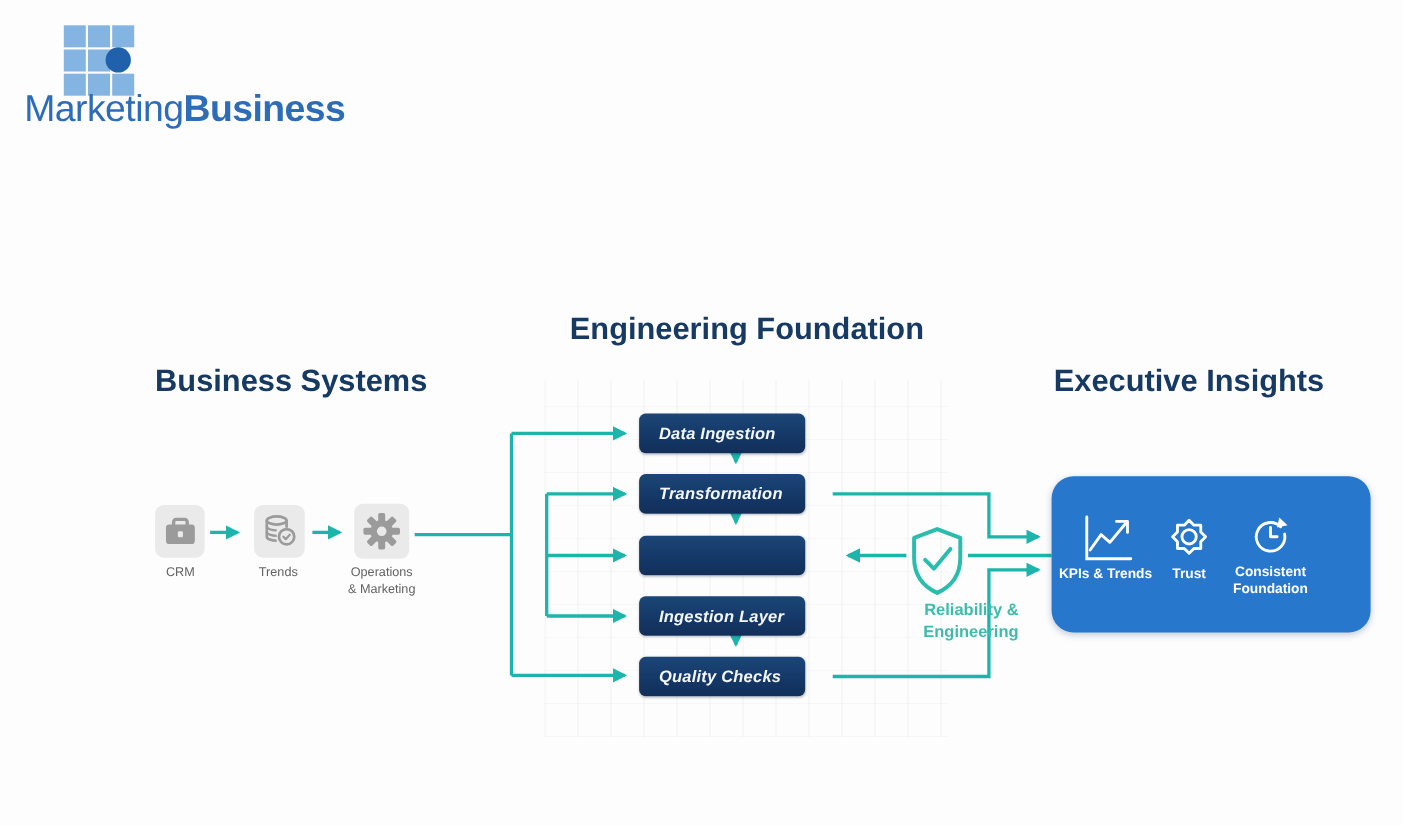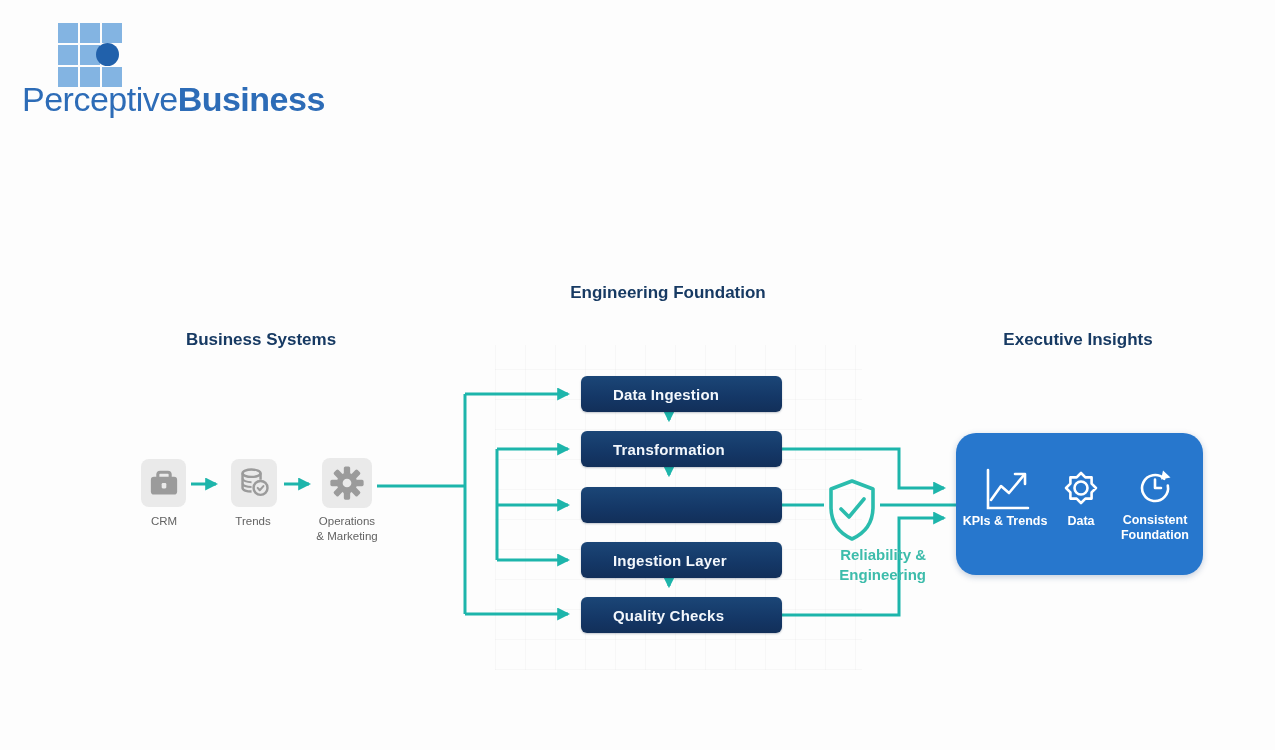--- a/index.html
+++ b/index.html
@@ -16,37 +16,38 @@
       repeating-linear-gradient(0deg, rgba(150,150,150,0.10) 0 1px, transparent 1px 30px),
       repeating-linear-gradient(90deg, rgba(150,150,150,0.10) 0 1px, transparent 1px 30px);
     opacity:.55;
   }
   
   .logo-square{position:absolute;width:20px;height:20px;background:#83b4e2;}
   .logo-dot{position:absolute;width:23px;height:23px;border-radius:50%;background:#2161ab;}
   .logo-text{left:22px;top:80px;font-size:34px;color:#2d6cb7;letter-spacing:-0.5px;white-space:nowrap;}
   .logo-text .bold{font-weight:700;}
   
-  .heading{font-size:17px;font-weight:700;color:#173a63;text-align:center;white-space:nowrap;}
+  .heading{font-size:28px;font-weight:700;color:#173a63;text-align:center;white-space:nowrap;}
   
   .tile{background:#eaeaea;border-radius:8px;display:flex;align-items:center;justify-content:center;}
   .tile-label{font-size:11.5px;color:#636363;text-align:center;line-height:15px;}
   
   .stage{
-    left:581px;width:201px;height:36px;border-radius:6px;
+    left:581px;width:151px;height:36px;border-radius:6px;
     background:linear-gradient(180deg,#1b4677 0%,#143766 60%,#122f59 100%);
     color:#f3f7fc;font-size:15px;font-weight:600;letter-spacing:.2px;
-    display:flex;align-items:center;padding-left:32px;box-sizing:border-box;
+    display:flex;align-items:center;padding-left:18px;box-sizing:border-box;
     box-shadow:0 1px 2px rgba(10,30,60,.25);
+    font-style:italic;
   }
   
   .gov-label{font-size:15px;font-weight:600;color:#3dbcab;text-align:right;white-space:nowrap;}
   
   .panel{
-    left:956px;top:433px;width:247px;height:142px;border-radius:20px;
+    left:956px;top:433px;width:290px;height:142px;border-radius:20px;
     background:#2777cd;box-shadow:0 2px 6px rgba(20,60,120,.25);
   }
   .panel-label{position:absolute;color:#ffffff;font-size:12.5px;font-weight:600;text-align:center;line-height:15px;white-space:nowrap;}
   svg{display:block;}
   .overlay{left:0;top:0;pointer-events:none;}
 </style>
 </head>
 <body>
 
 <div class="abs grid-bg"></div>
@@ -87,21 +88,21 @@
   <div class="logo-square" style="left:58px;top:23px"></div>
   <div class="logo-square" style="left:80px;top:23px"></div>
   <div class="logo-square" style="left:102px;top:23px"></div>
   <div class="logo-square" style="left:58px;top:45px"></div>
   <div class="logo-square" style="left:80px;top:45px"></div>
   <div class="logo-dot" style="left:96px;top:43px"></div>
   <div class="logo-square" style="left:58px;top:67px"></div>
   <div class="logo-square" style="left:80px;top:67px"></div>
   <div class="logo-square" style="left:102px;top:67px"></div>
   <div class="abs logo-text">
-    <span>Perceptive</span><span class="bold">Business</span>
+    <span>Marketing</span><span class="bold">Business</span>
   </div>
 </div>
 
 <div class="abs heading" style="left:141px;top:330px;width:240px">Business Systems</div>
 <div class="abs heading" style="left:518px;top:283px;width:300px">Engineering Foundation</div>
 <div class="abs heading" style="left:958px;top:330px;width:240px">Executive Insights</div>
 
 <div class="abs tile" style="left:141px;top:459px;width:45px;height:48px">
   <svg width="34" height="34" viewBox="0 0 44 44">
     <rect x="14" y="8" width="16" height="10" rx="3" fill="none" stroke="#9b9b9b" stroke-width="4"></rect>
@@ -174,21 +175,21 @@
     <path d="M6 4 V42 H46" fill="none" stroke="#ffffff" stroke-width="2.6" stroke-linecap="round"></path>
     <path d="M9 34 L19 20 L27 27 L42 9" fill="none" stroke="#ffffff" stroke-width="2.6" stroke-linecap="round" stroke-linejoin="round"></path>
     <path d="M33 8 H43 V18" fill="none" stroke="#ffffff" stroke-width="2.6" stroke-linecap="round" stroke-linejoin="round"></path>
   </svg>
   <div class="panel-label" style="left:4px;top:81px;width:90px">KPIs &amp; Trends</div>
 
   <svg class="abs" style="left:100px;top:33px" width="50" height="48" viewBox="0 0 50 48">
     <path d="M40 22 L35.6 26.4 L35.6 32.6 L29.4 32.6 L25 37 L20.6 32.6 L14.4 32.6 L14.4 26.4 L10 22 L14.4 17.6 L14.4 11.4 L20.6 11.4 L25 7 L29.4 11.4 L35.6 11.4 L35.6 17.6 Z" fill="none" stroke="#ffffff" stroke-width="2.6" stroke-linejoin="round"></path>
     <circle cx="25" cy="22" r="6.5" fill="none" stroke="#ffffff" stroke-width="2.6"></circle>
   </svg>
-  <div class="panel-label" style="left:100px;top:81px;width:50px">Data</div>
+  <div class="panel-label" style="left:100px;top:81px;width:50px">Trust</div>
 
   <svg class="abs" style="left:174px;top:31px" width="50" height="50" viewBox="0 0 50 50">
     <path d="M34.2 14.8 A13 13 0 1 0 37.8 21.5" fill="none" stroke="#ffffff" stroke-width="2.6" stroke-linecap="round"></path>
     <path d="M33 6.5 L40.5 13.5 L31 15.5 Z" fill="#ffffff"></path>
     <path d="M25 24 V15.5 M25 24 H31" fill="none" stroke="#ffffff" stroke-width="2.6" stroke-linecap="round"></path>
   </svg>
   <div class="panel-label" style="left:154px;top:80px;width:90px">
     <div>Consistent</div>
     <div>Foundation</div>
   </div>

